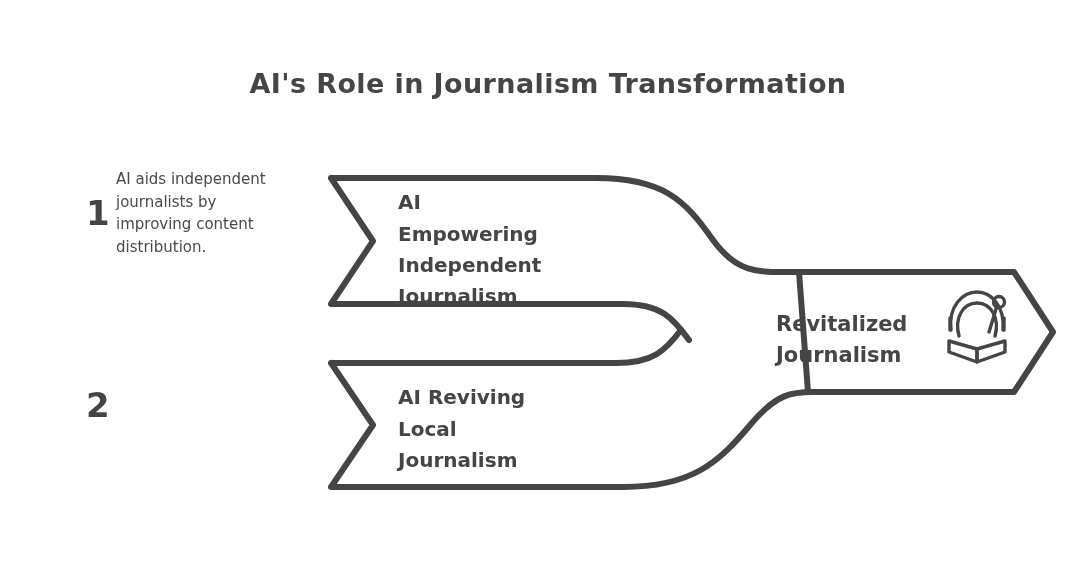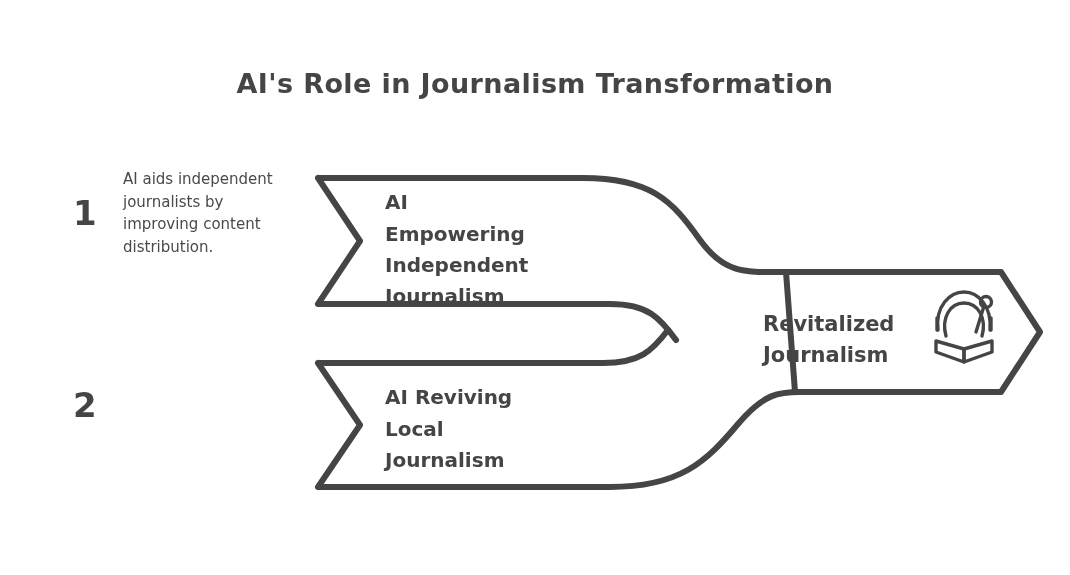--- a/index.html
+++ b/index.html
@@ -11,21 +11,21 @@
     width: 1070px;
     height: 575px;
     position: relative;
     overflow: hidden;
     font-family: "DejaVu Sans", "Liberation Sans", sans-serif;
     color: #454545;
   }
 
   #stage {
     position: absolute;
-    left: 0;
+    left: 13px;
     top: 0;
     width: 884px;
     height: 575px;
   }
 
   
   .title {
     position: absolute;
     left: 0;
     top: 68px;
@@ -54,21 +54,21 @@
     text-align: left;
   }
   .note-text {
     font-size: 15px;
     line-height: 22.5px;
     color: #4a4a4a;
     font-weight: normal;
   }
 
   #note-1 { left: 73px; top: 168px; width: 230px; }
-  #note-1 .note-text { width: 172px; margin-left: 20px; }
+  #note-1 .note-text { width: 172px; }
 
   #note-2 { left: 73px; top: 388px; width: 235px; }
   #note-2 .note-text { width: 180px; }
 
   
   #flow {
     position: absolute;
     left: 0;
     top: 0;
   }

